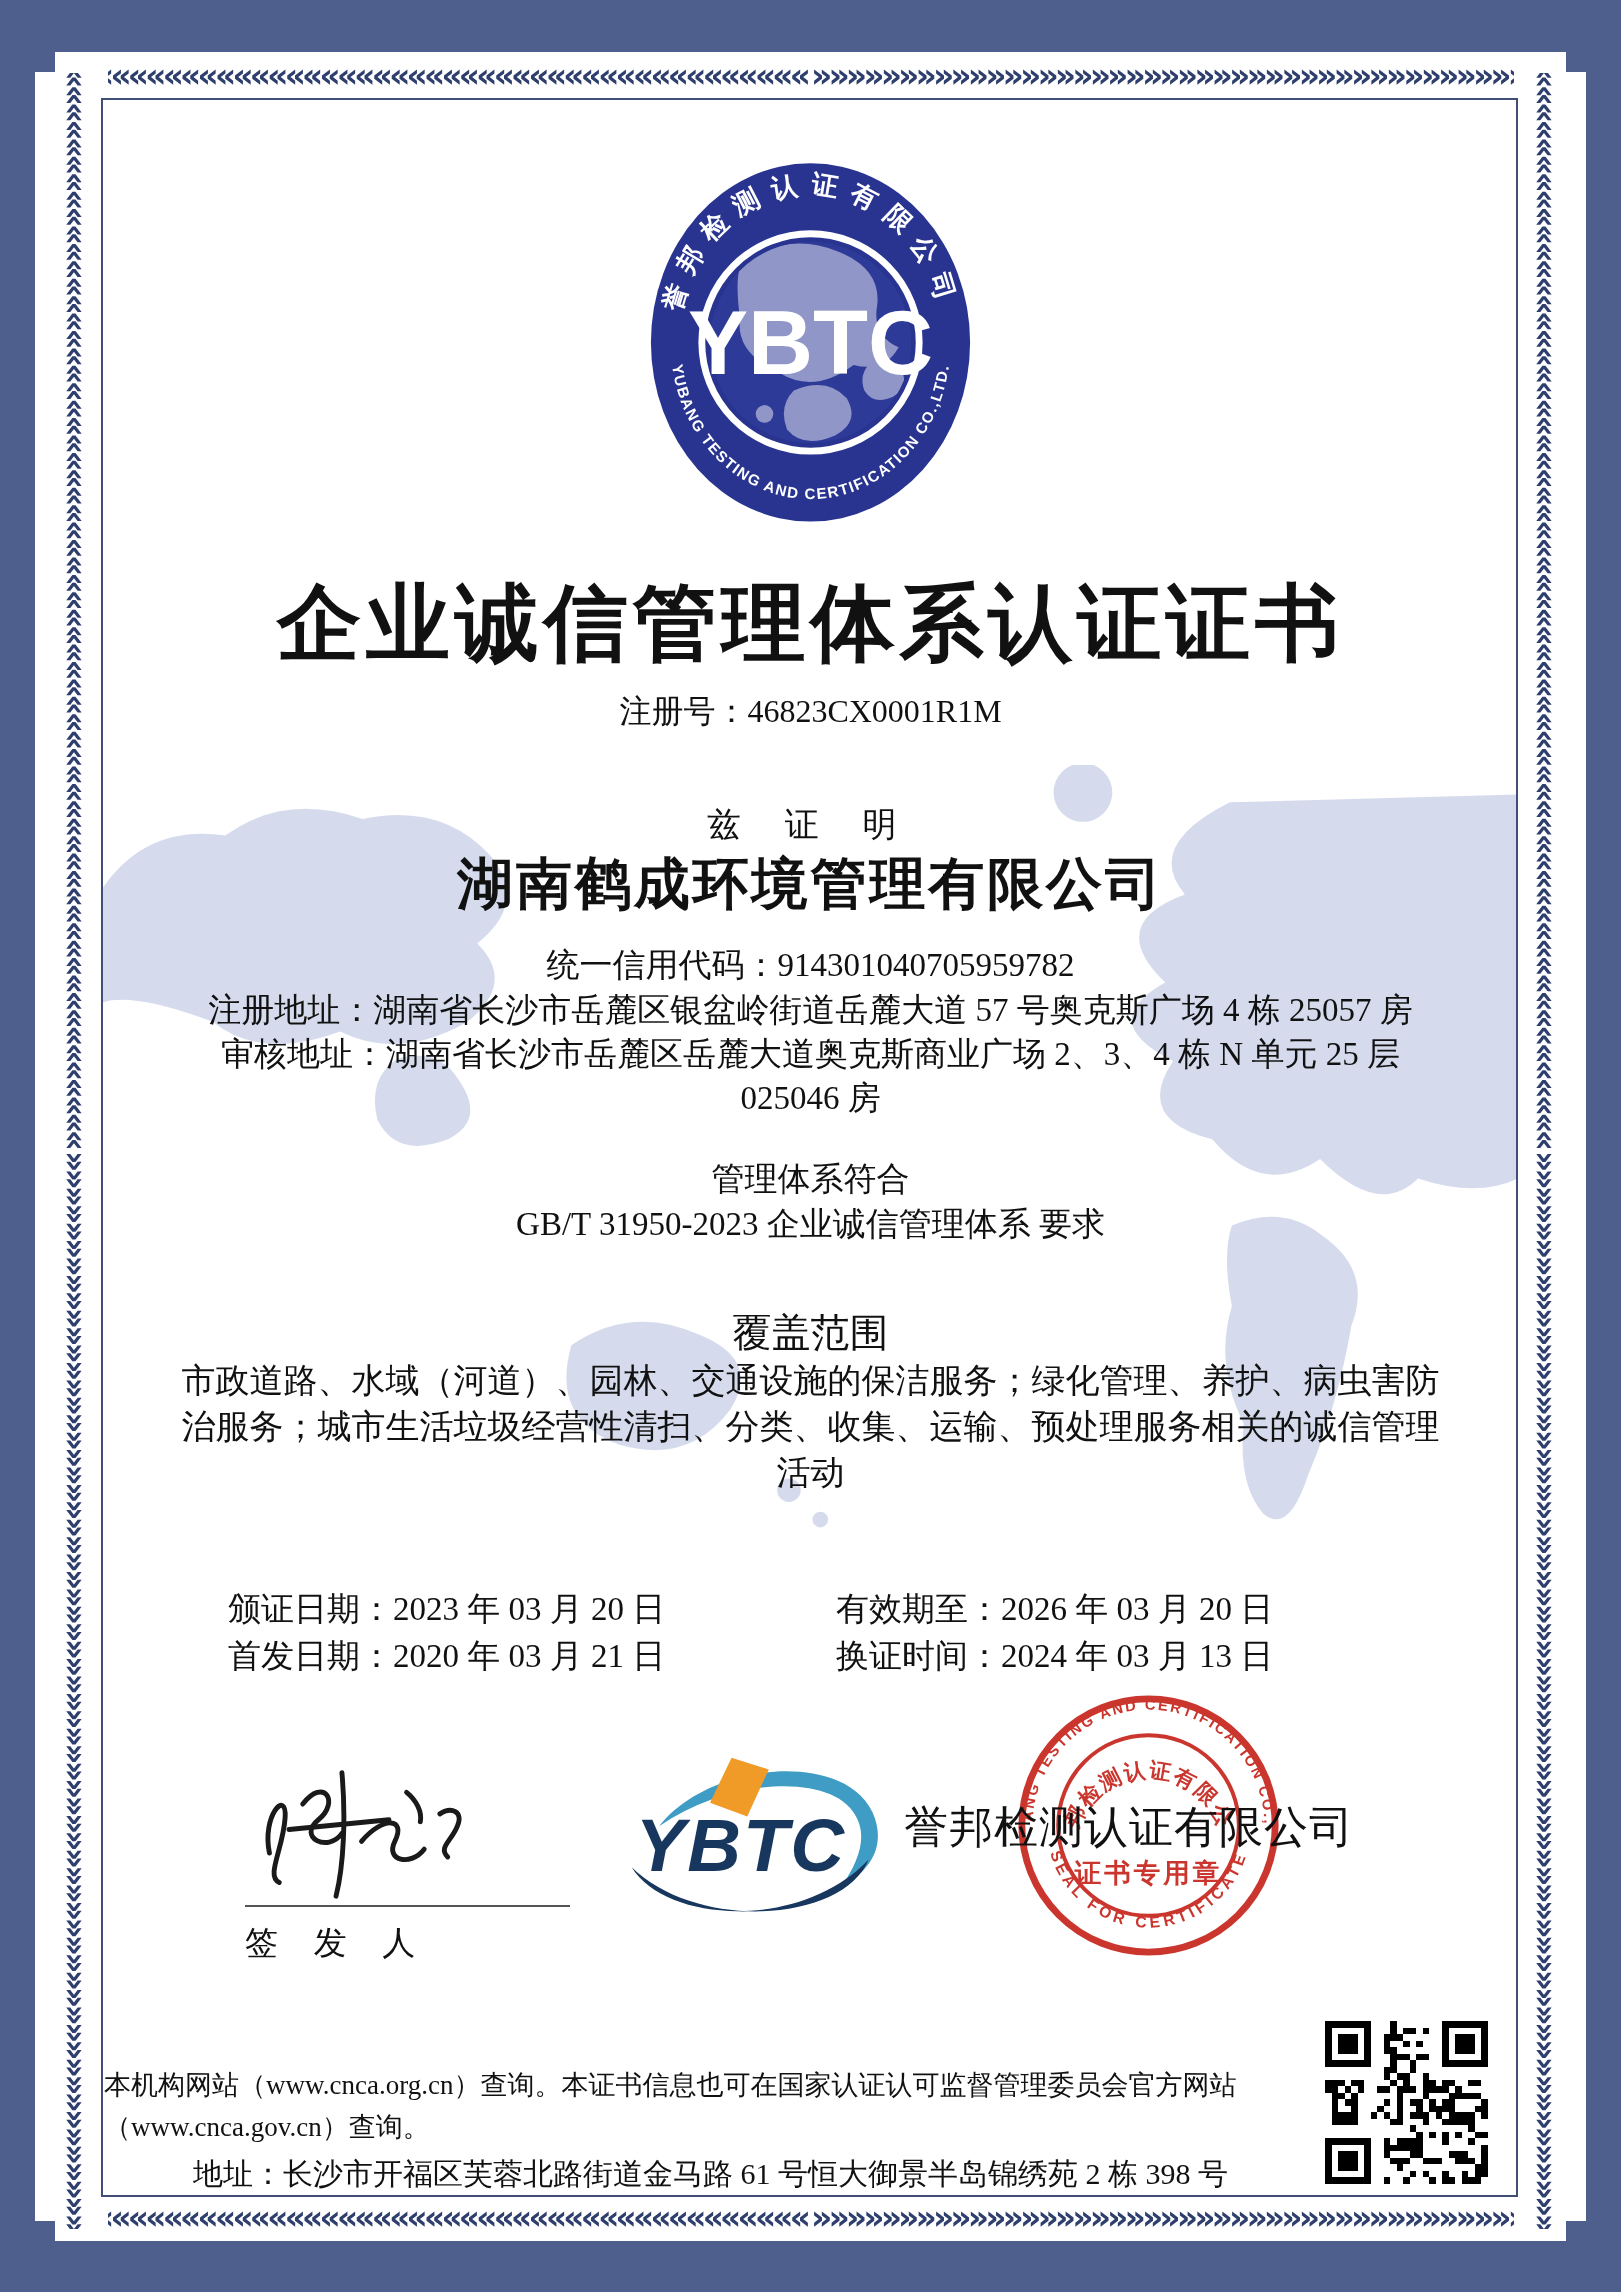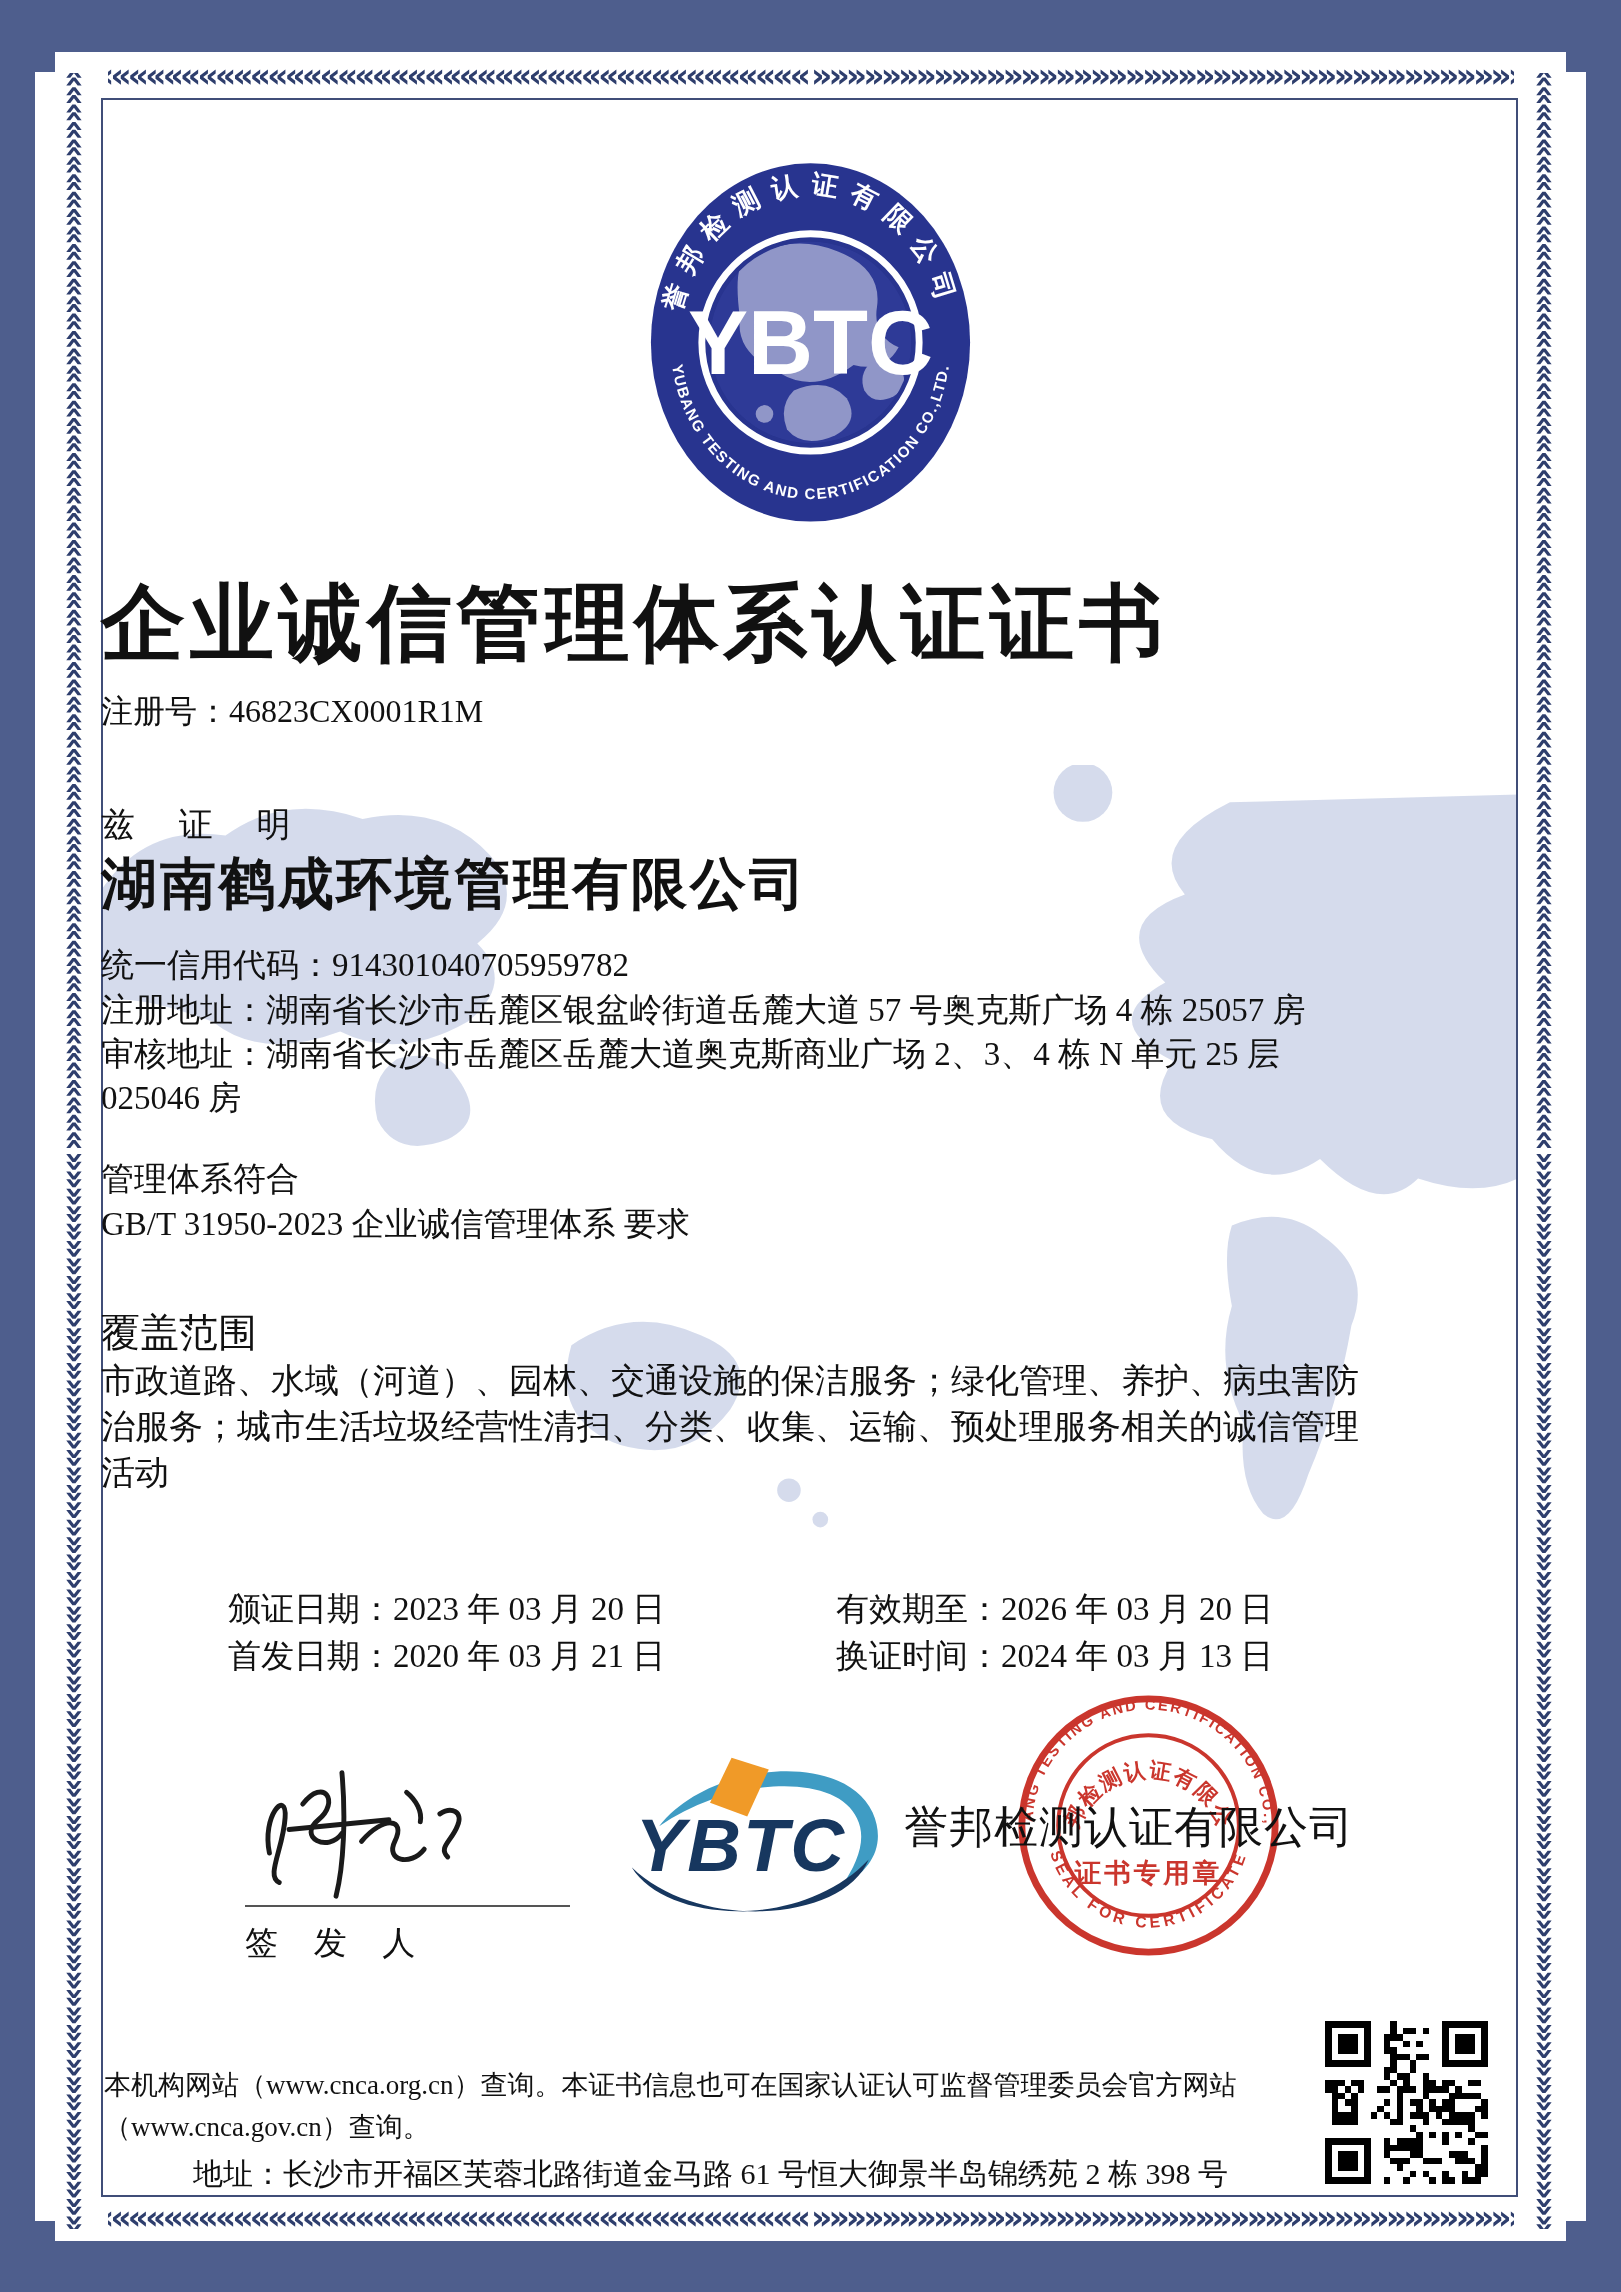--- a/index.html
+++ b/index.html
@@ -17,21 +17,21 @@
   .chev-top{left:108px;top:61px;width:1406px;height:29px}
   .chev-bottom{left:108px;top:2203px;width:1406px;height:29px}
   .chev-left,.chev-right{width:2156px;height:29px;transform:rotate(90deg);transform-origin:0 0}
   .chev-left{left:90px;top:73px}
   .chev-right{left:1560px;top:73px}
 
   .inner-border{position:absolute;left:101px;top:98px;width:1417px;height:2099px;
                 border:2px solid #404e78;box-sizing:border-box;z-index:1}
   .map{position:absolute;left:103px;top:765px;width:1415px;height:931px;opacity:.8;z-index:0}
 
-  .block{position:absolute;left:101px;width:1419px;text-align:left;z-index:2}
+  .block{position:absolute;left:101px;width:1419px;text-align:center;z-index:2}
   .hei{font-family:"Liberation Sans","DejaVu Sans",sans-serif}
   .title{top:567px;font-size:84px;font-weight:900;letter-spacing:4.9px}
   .reg{top:690px;font-size:32px}
   .certify{top:802px;font-size:34px;letter-spacing:17.6px}
   .company{top:847px;font-size:56px;font-weight:900;letter-spacing:2.9px}
   .credit{top:943px;font-size:33px}
   .addr1{top:988px;font-size:33px}
   .addr2{top:1032px;font-size:33px}
   .addr3{top:1076px;font-size:33px}
   .sys{top:1157px;font-size:33px}

